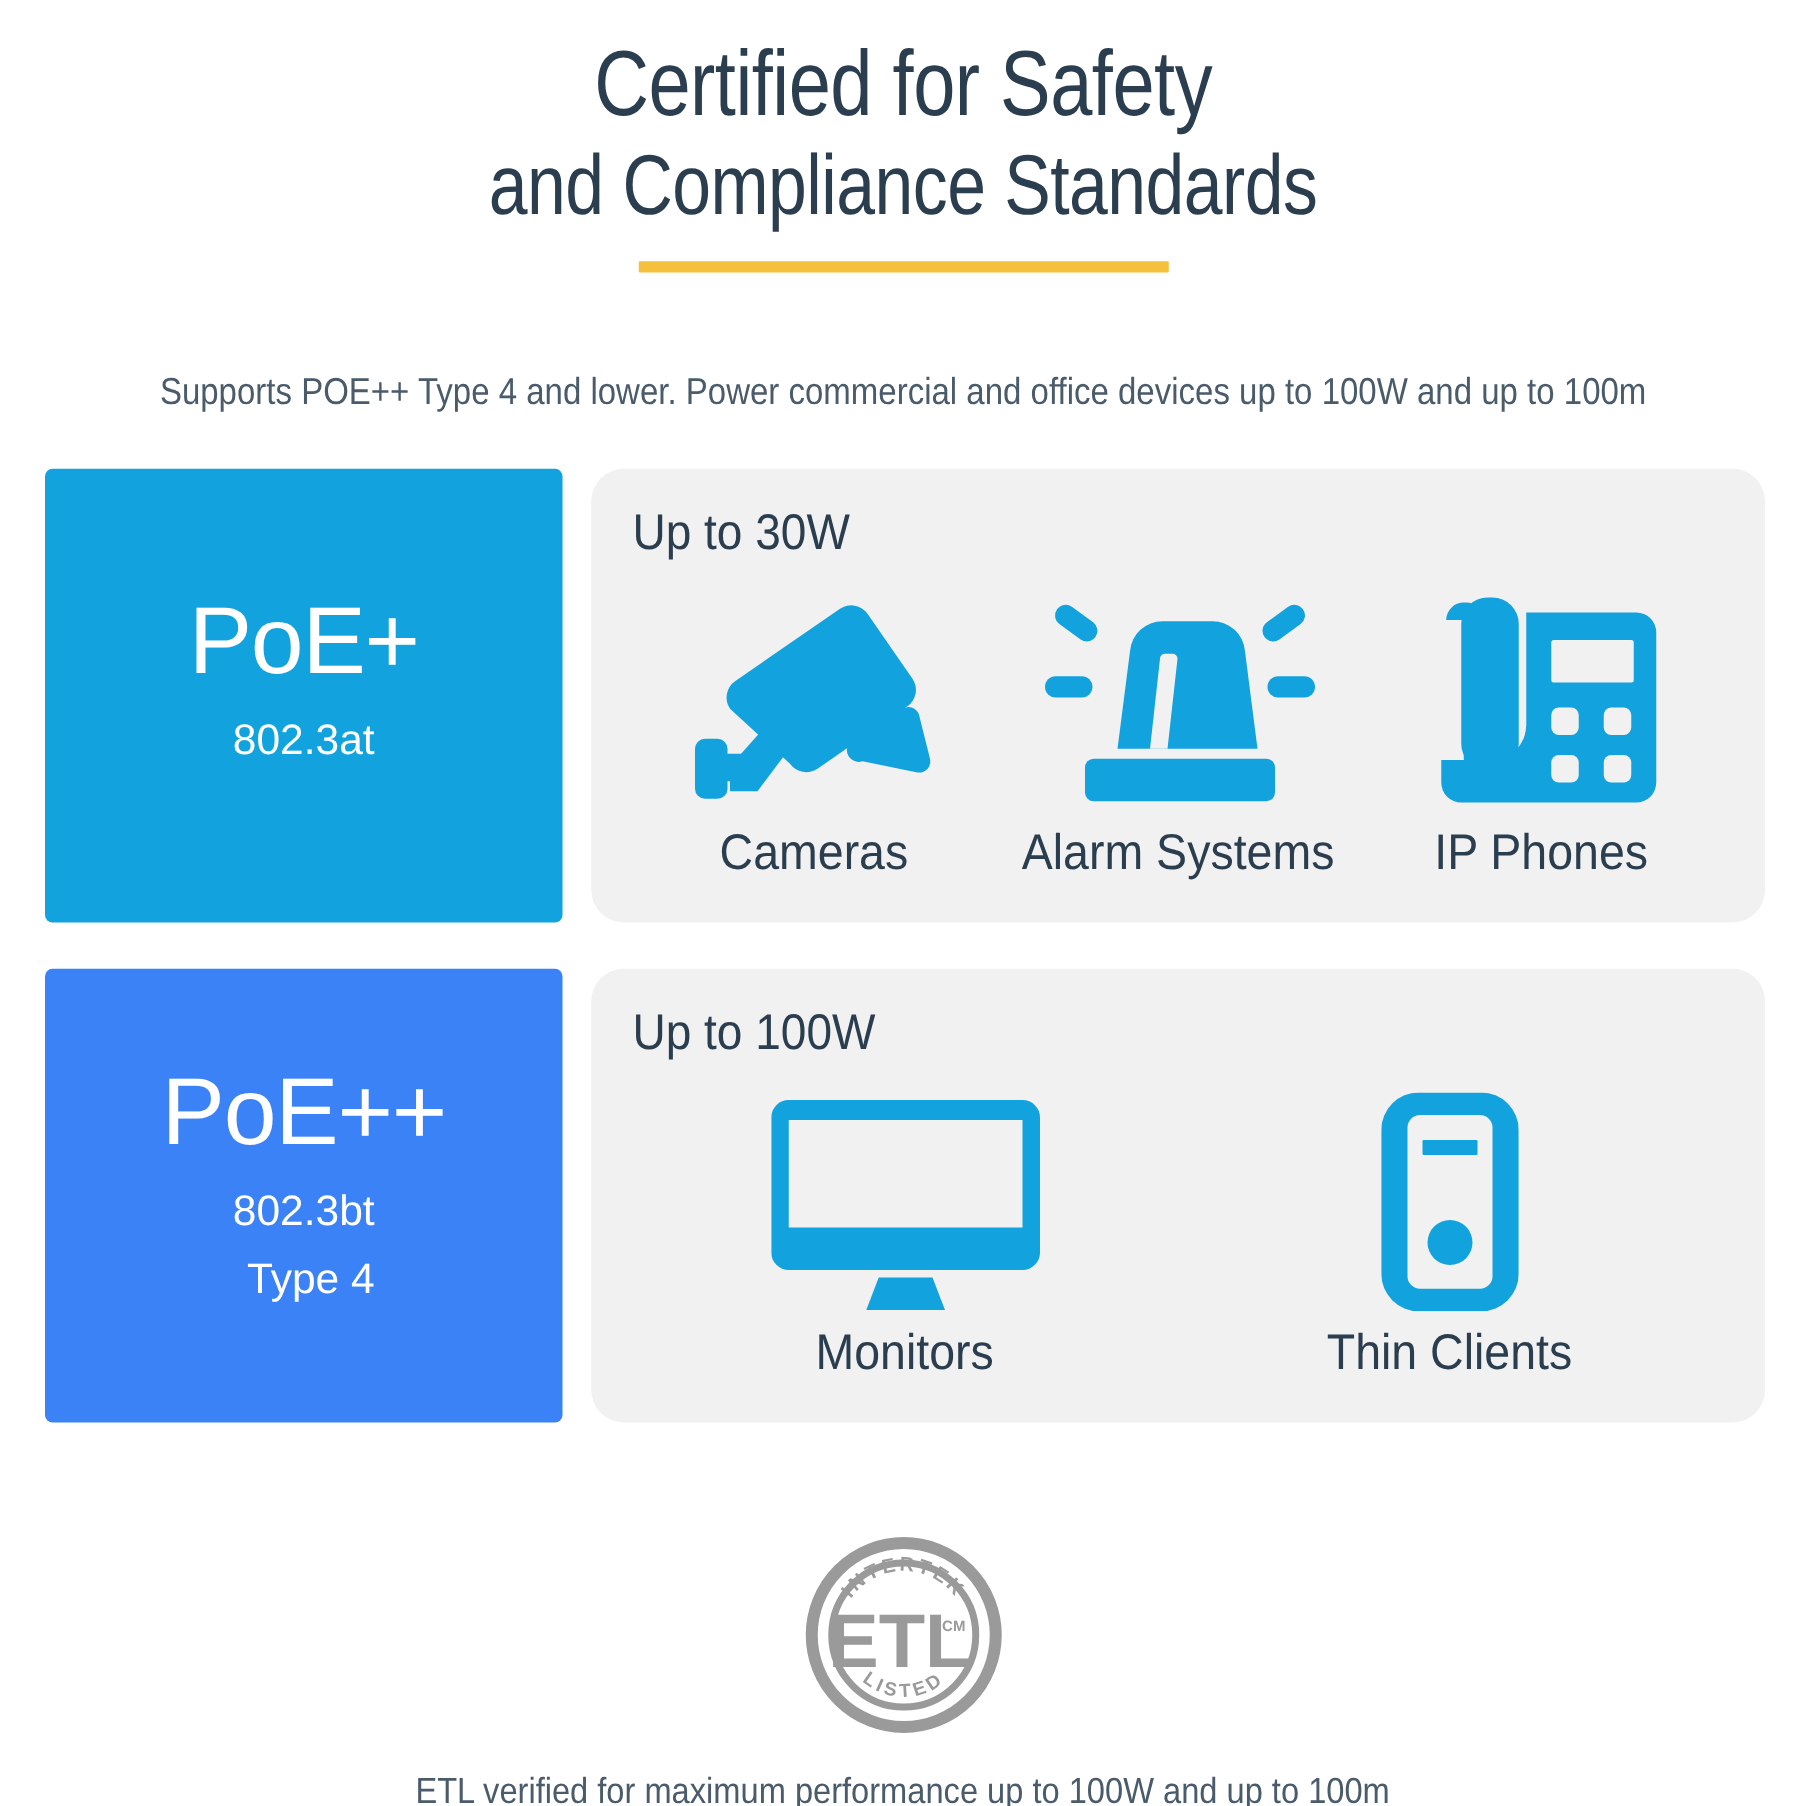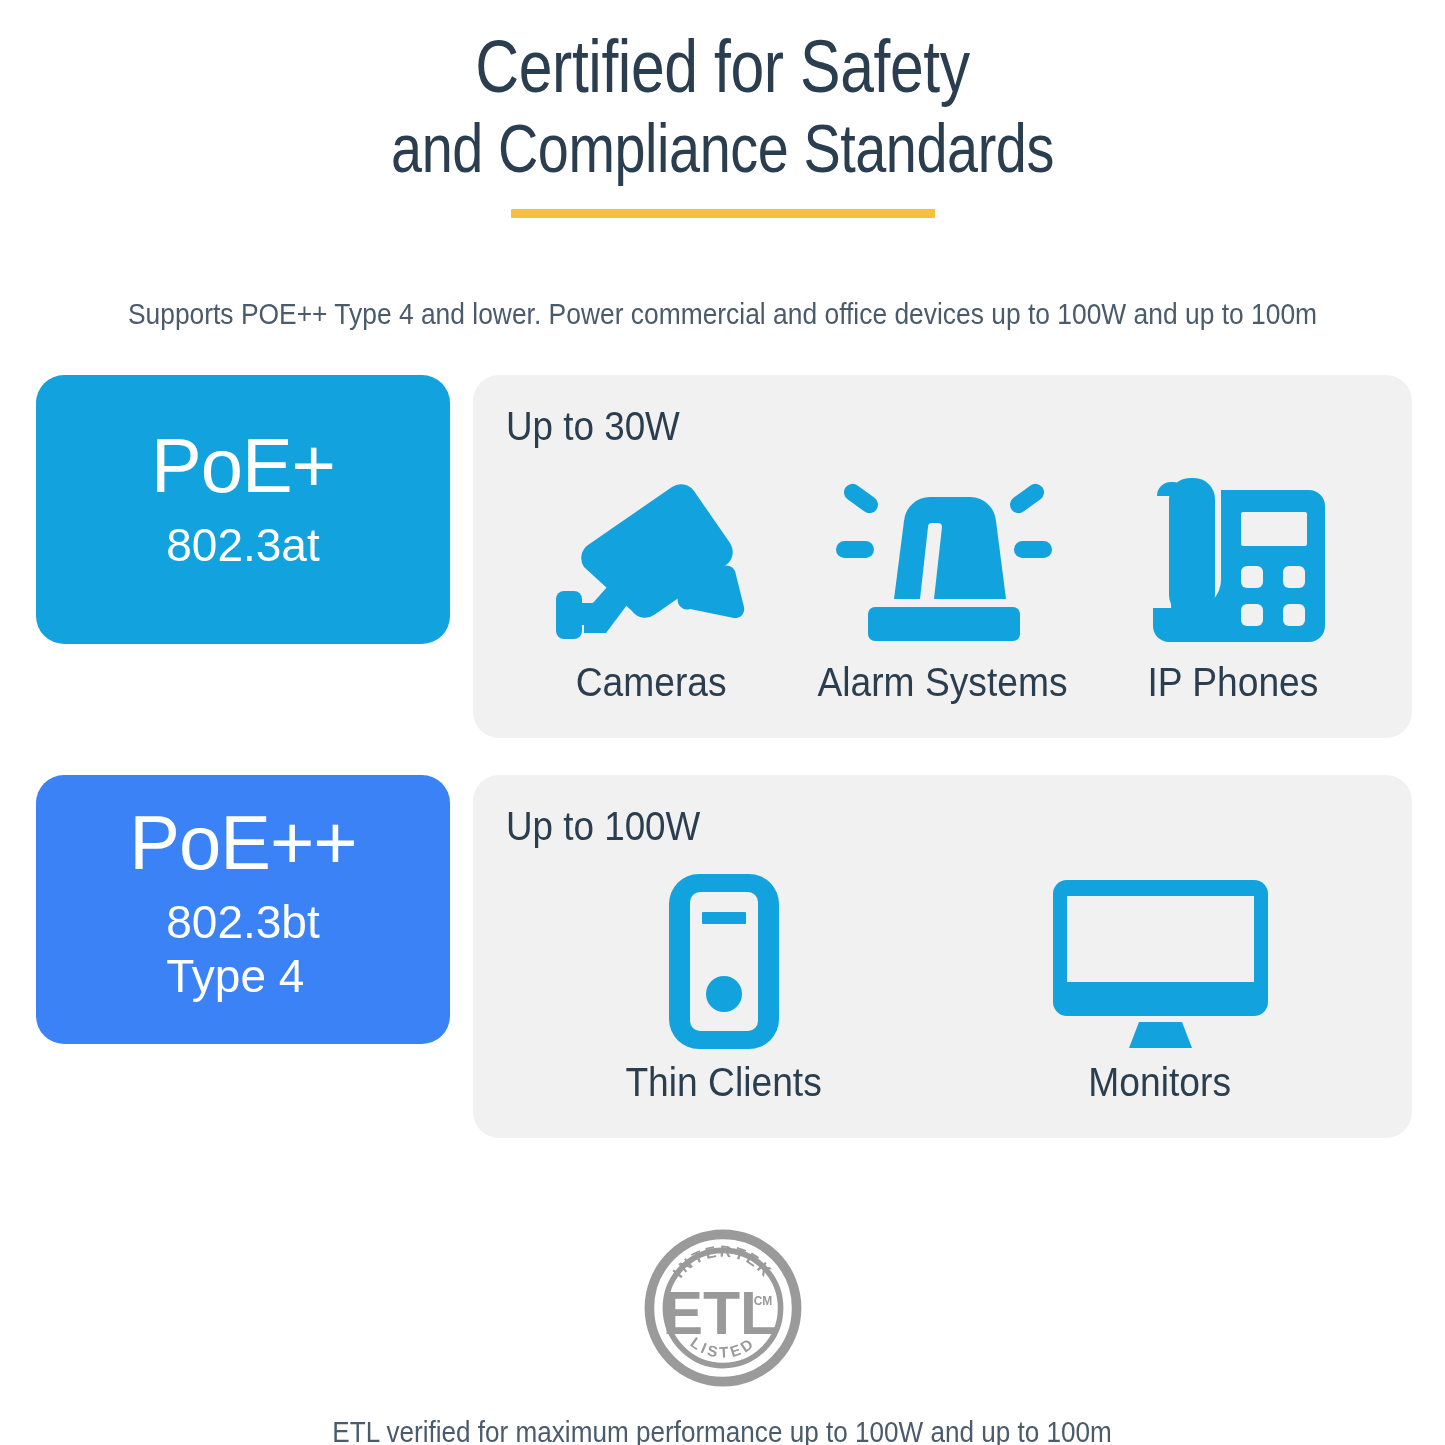--- a/index.html
+++ b/index.html
@@ -74,44 +74,44 @@
     width: 1376px;
     height: 363px;
     display: flex;
     gap: 23px;
   }
   .row-1 { top: 375px; }
   .row-2 { top: 775px; }
 
   .badge-card {
     width: 414px;
-    height: 269px;
-    border-radius: 28px;
+    height: 363px;
+    border-radius: 6px;
     display: flex;
     flex-direction: column;
     align-items: center;
     justify-content: center;
     color: #ffffff;
     box-sizing: border-box;
   }
   .badge-card.blue { background: #12a3de; }
   .badge-card.navy { background: #3b82f6; }
 
   .badge-title {
     font-size: 76px;
     line-height: 80px;
     font-weight: 300;
     letter-spacing: -1px;
   }
   .badge-sub {
-    font-size: 46px;
+    font-size: 34px;
     line-height: 54px;
     font-weight: 300;
     margin-top: 12px;
-    text-align: left;
+    text-align: right;
   }
   .badge-card.blue .badge-title { margin-top: -22px; }
   .badge-card.navy .badge-title { margin-top: -14px; }
 
   .panel {
     flex: 1;
     background: #f1f1f1;
     border-radius: 26px;
     position: relative;
     box-sizing: border-box;
@@ -264,45 +264,45 @@
       <div>Type 4</div>
     </div>
   </div>
 
   <div class="panel">
     <div class="panel-title">Up to 100W</div>
     <div class="panel-items">
 
       <div class="item">
         <div class="item-icon">
+          <svg width="215" height="175" viewBox="0 0 215 175" aria-hidden="true">
+            <g fill="#12a3de">
+              <path d="M14,6 h187 a14,14 0 0 1 14,14 v108 a14,14 0 0 1 -14,14 H14 A14,14 0 0 1 0,128 V20 A14,14 0 0 1 14,6 Z"></path>
+              <path d="M86,148 h43 l10,26 H76 Z"></path>
+            </g>
+            <rect x="14" y="22" width="187" height="86" fill="#f1f1f1"></rect>
+          </svg>
+        </div>
+        <div class="item-label">Monitors</div>
+      </div>
+
+      <div class="item">
+        <div class="item-icon">
           <svg width="110" height="175" viewBox="0 0 110 175" aria-hidden="true">
             <g fill="#12a3de">
               <path d="M30,0 h50 a30,30 0 0 1 30,30 v115 a30,30 0 0 1 -30,30 H30 A30,30 0 0 1 0,145 V30 A30,30 0 0 1 30,0 Z"></path>
             </g>
             <path d="M31,18 h48 a10,10 0 0 1 10,10 v119 a10,10 0 0 1 -10,10 H31 a10,10 0 0 1 -10,-10 V28 a10,10 0 0 1 10,-10 Z" fill="#f1f1f1"></path>
             <g fill="#12a3de">
               <rect x="33" y="38" width="44" height="12" rx="1"></rect>
               <circle cx="55" cy="120" r="18"></circle>
             </g>
           </svg>
         </div>
         <div class="item-label">Thin Clients</div>
-      </div>
-
-      <div class="item">
-        <div class="item-icon">
-          <svg width="215" height="175" viewBox="0 0 215 175" aria-hidden="true">
-            <g fill="#12a3de">
-              <path d="M14,6 h187 a14,14 0 0 1 14,14 v108 a14,14 0 0 1 -14,14 H14 A14,14 0 0 1 0,128 V20 A14,14 0 0 1 14,6 Z"></path>
-              <path d="M86,148 h43 l10,26 H76 Z"></path>
-            </g>
-            <rect x="14" y="22" width="187" height="86" fill="#f1f1f1"></rect>
-          </svg>
-        </div>
-        <div class="item-label">Monitors</div>
       </div>
 
 
     </div>
   </div>
 </div>
 
 <div class="etl-wrap">
   <div>
     <svg width="160" height="160" viewBox="0 0 200 200" aria-hidden="true">

